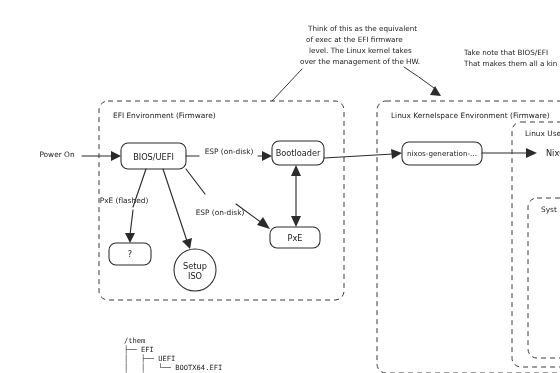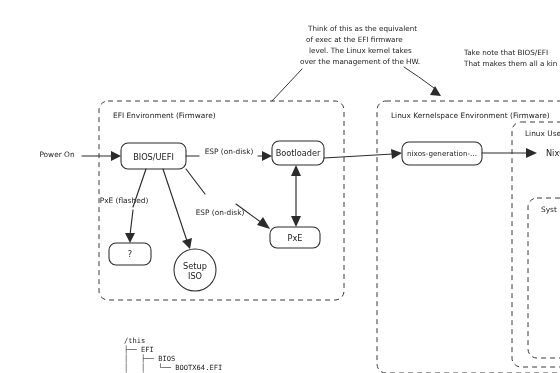--- a/index.html
+++ b/index.html
@@ -165,19 +165,19 @@
     <polygon class="arrow-head" points="296,227 291,216 301,216"></polygon>
 
     <path class="edge-line" d="M324,158 L393,154"></path>
     <polygon class="arrow-head" points="402,153 391,149 392,159"></polygon>
 
     <path class="edge-line" d="M482,153 L527,153"></path>
     <polygon class="arrow-head" points="537,153 526,148 526,158"></polygon>
 
   </svg>
 
-  <div class="tree" style="left:124px; top:336px;"><span>/this</span>
+  <div class="tree" style="left:124px; top:336px;"><span>/them</span>
 <span>├── EFI</span>
-<span>│   ├── BIOS</span>
+<span>│   ├── UEFI</span>
 <span>│   │   └── BOOTX64.EFI</span>
 <span>│   │</span></div>
 
 </div>
 
 </body></html>

